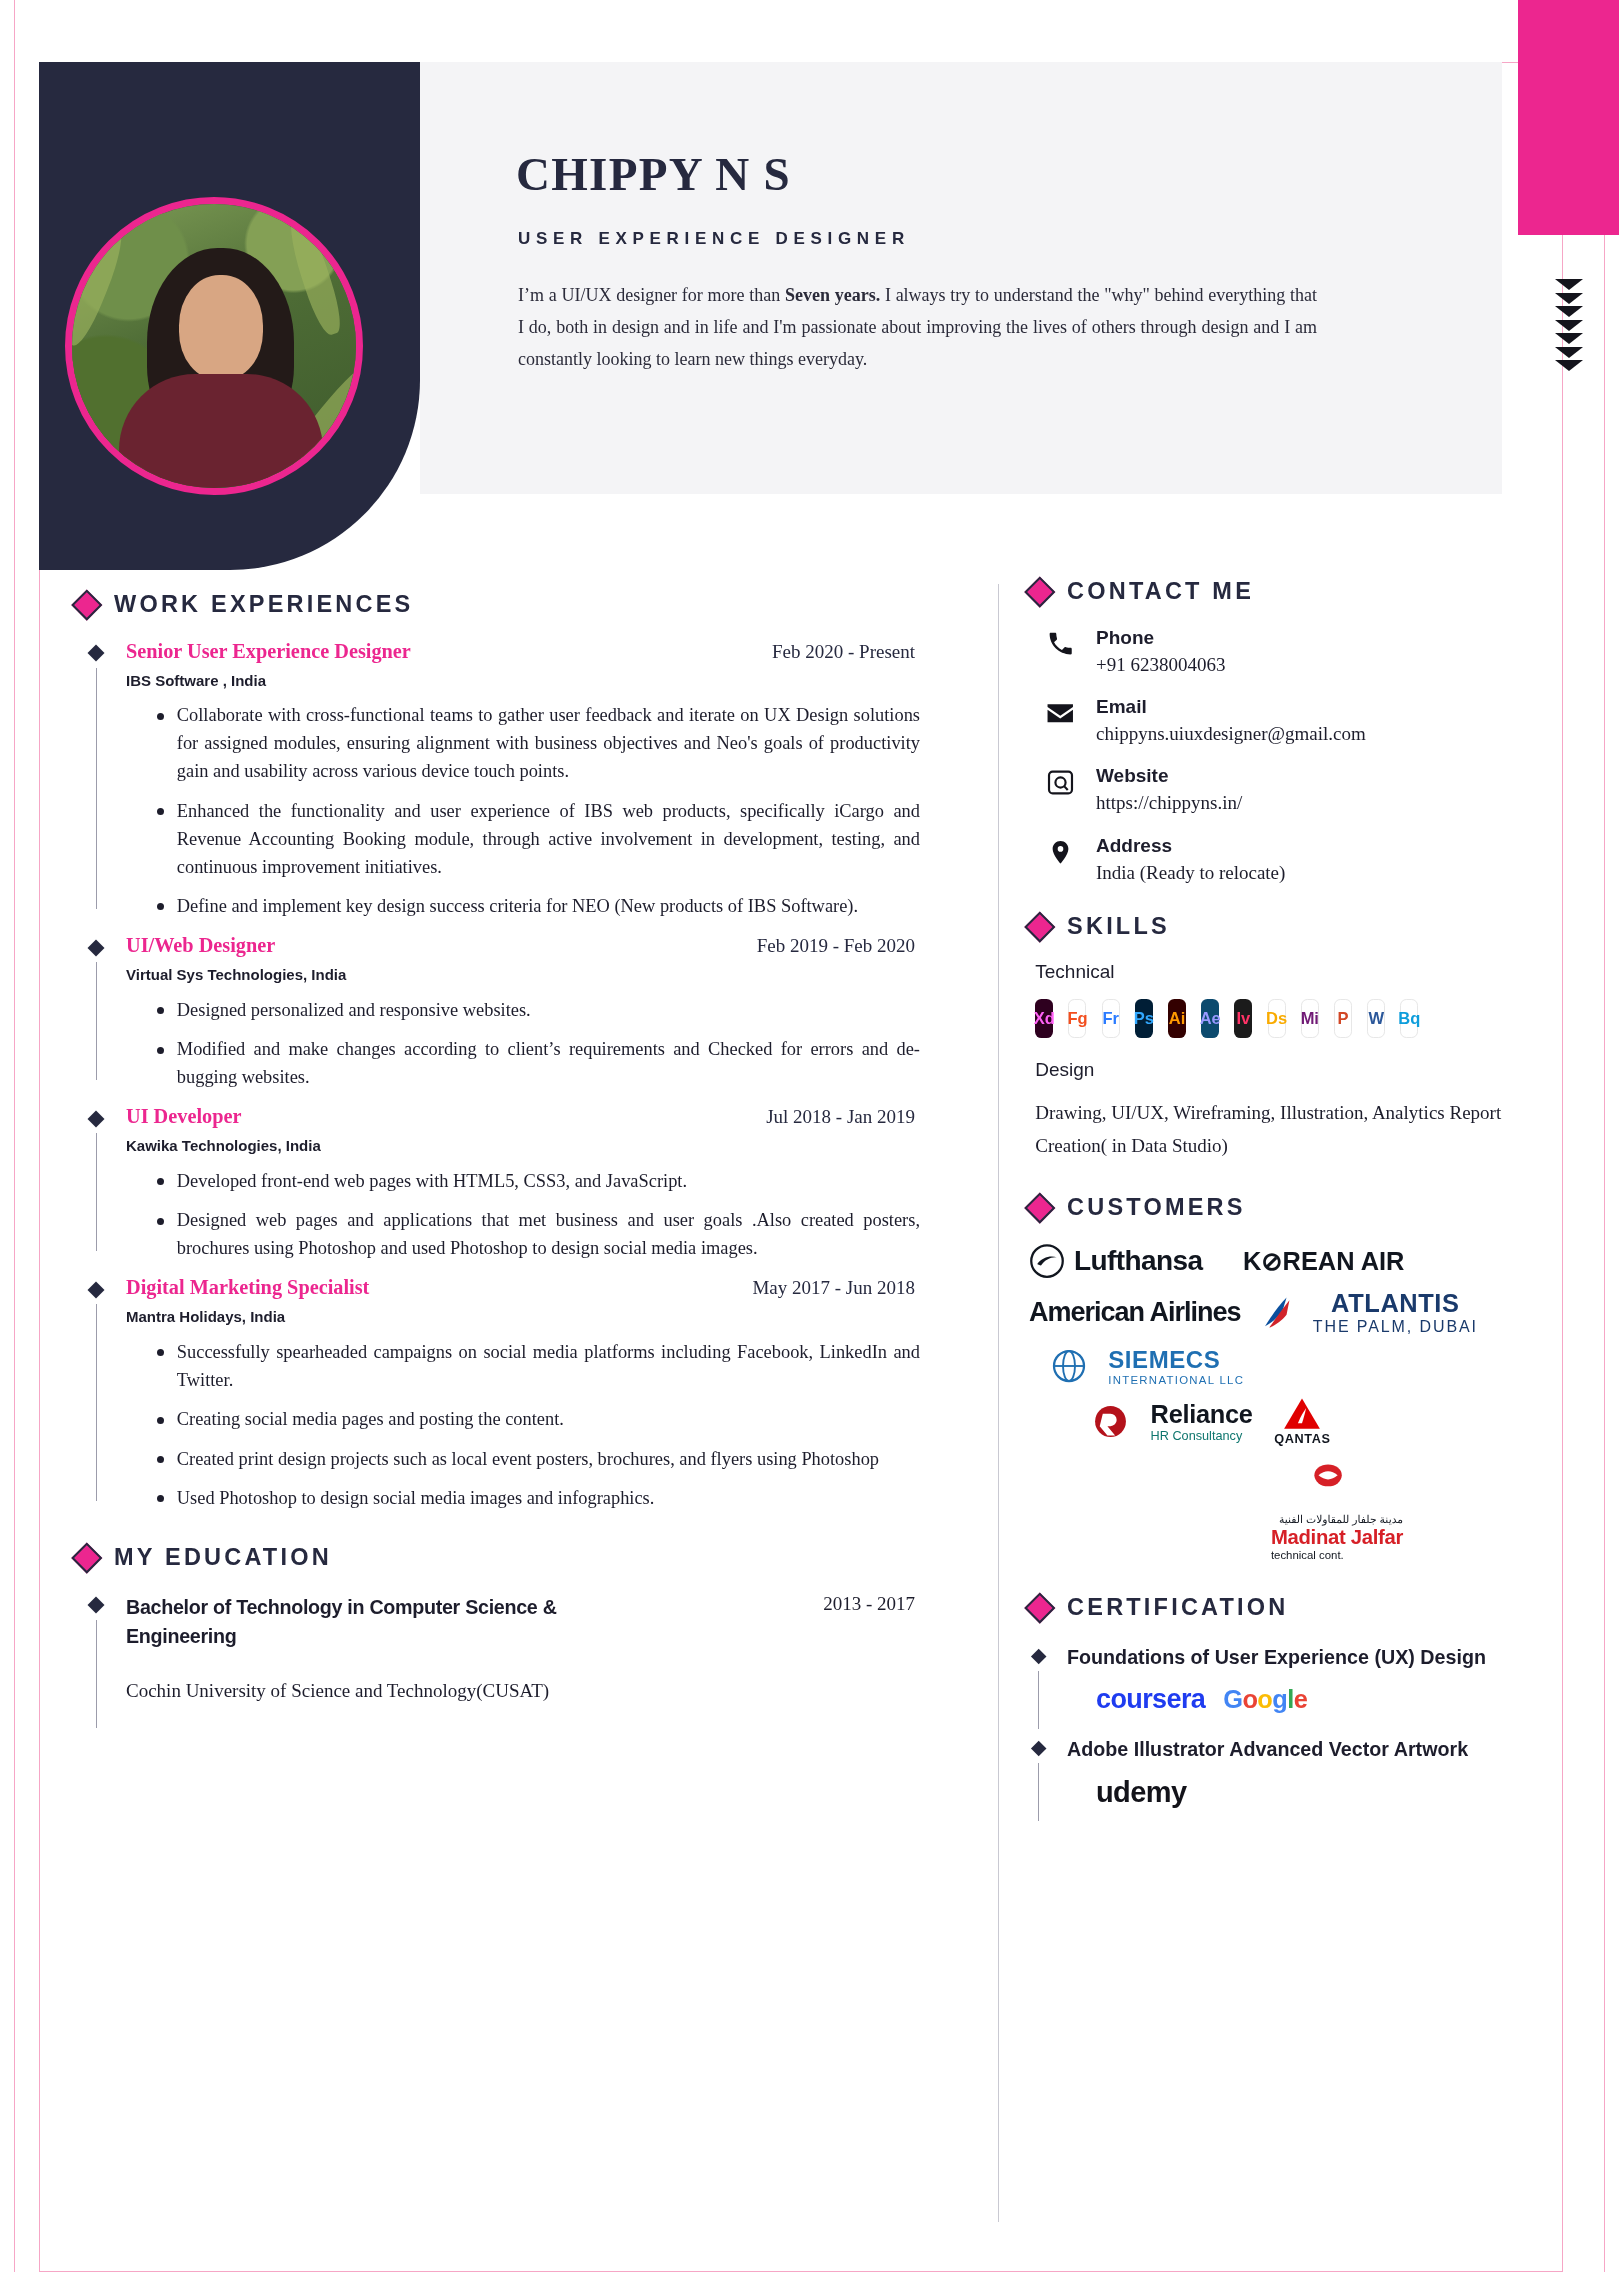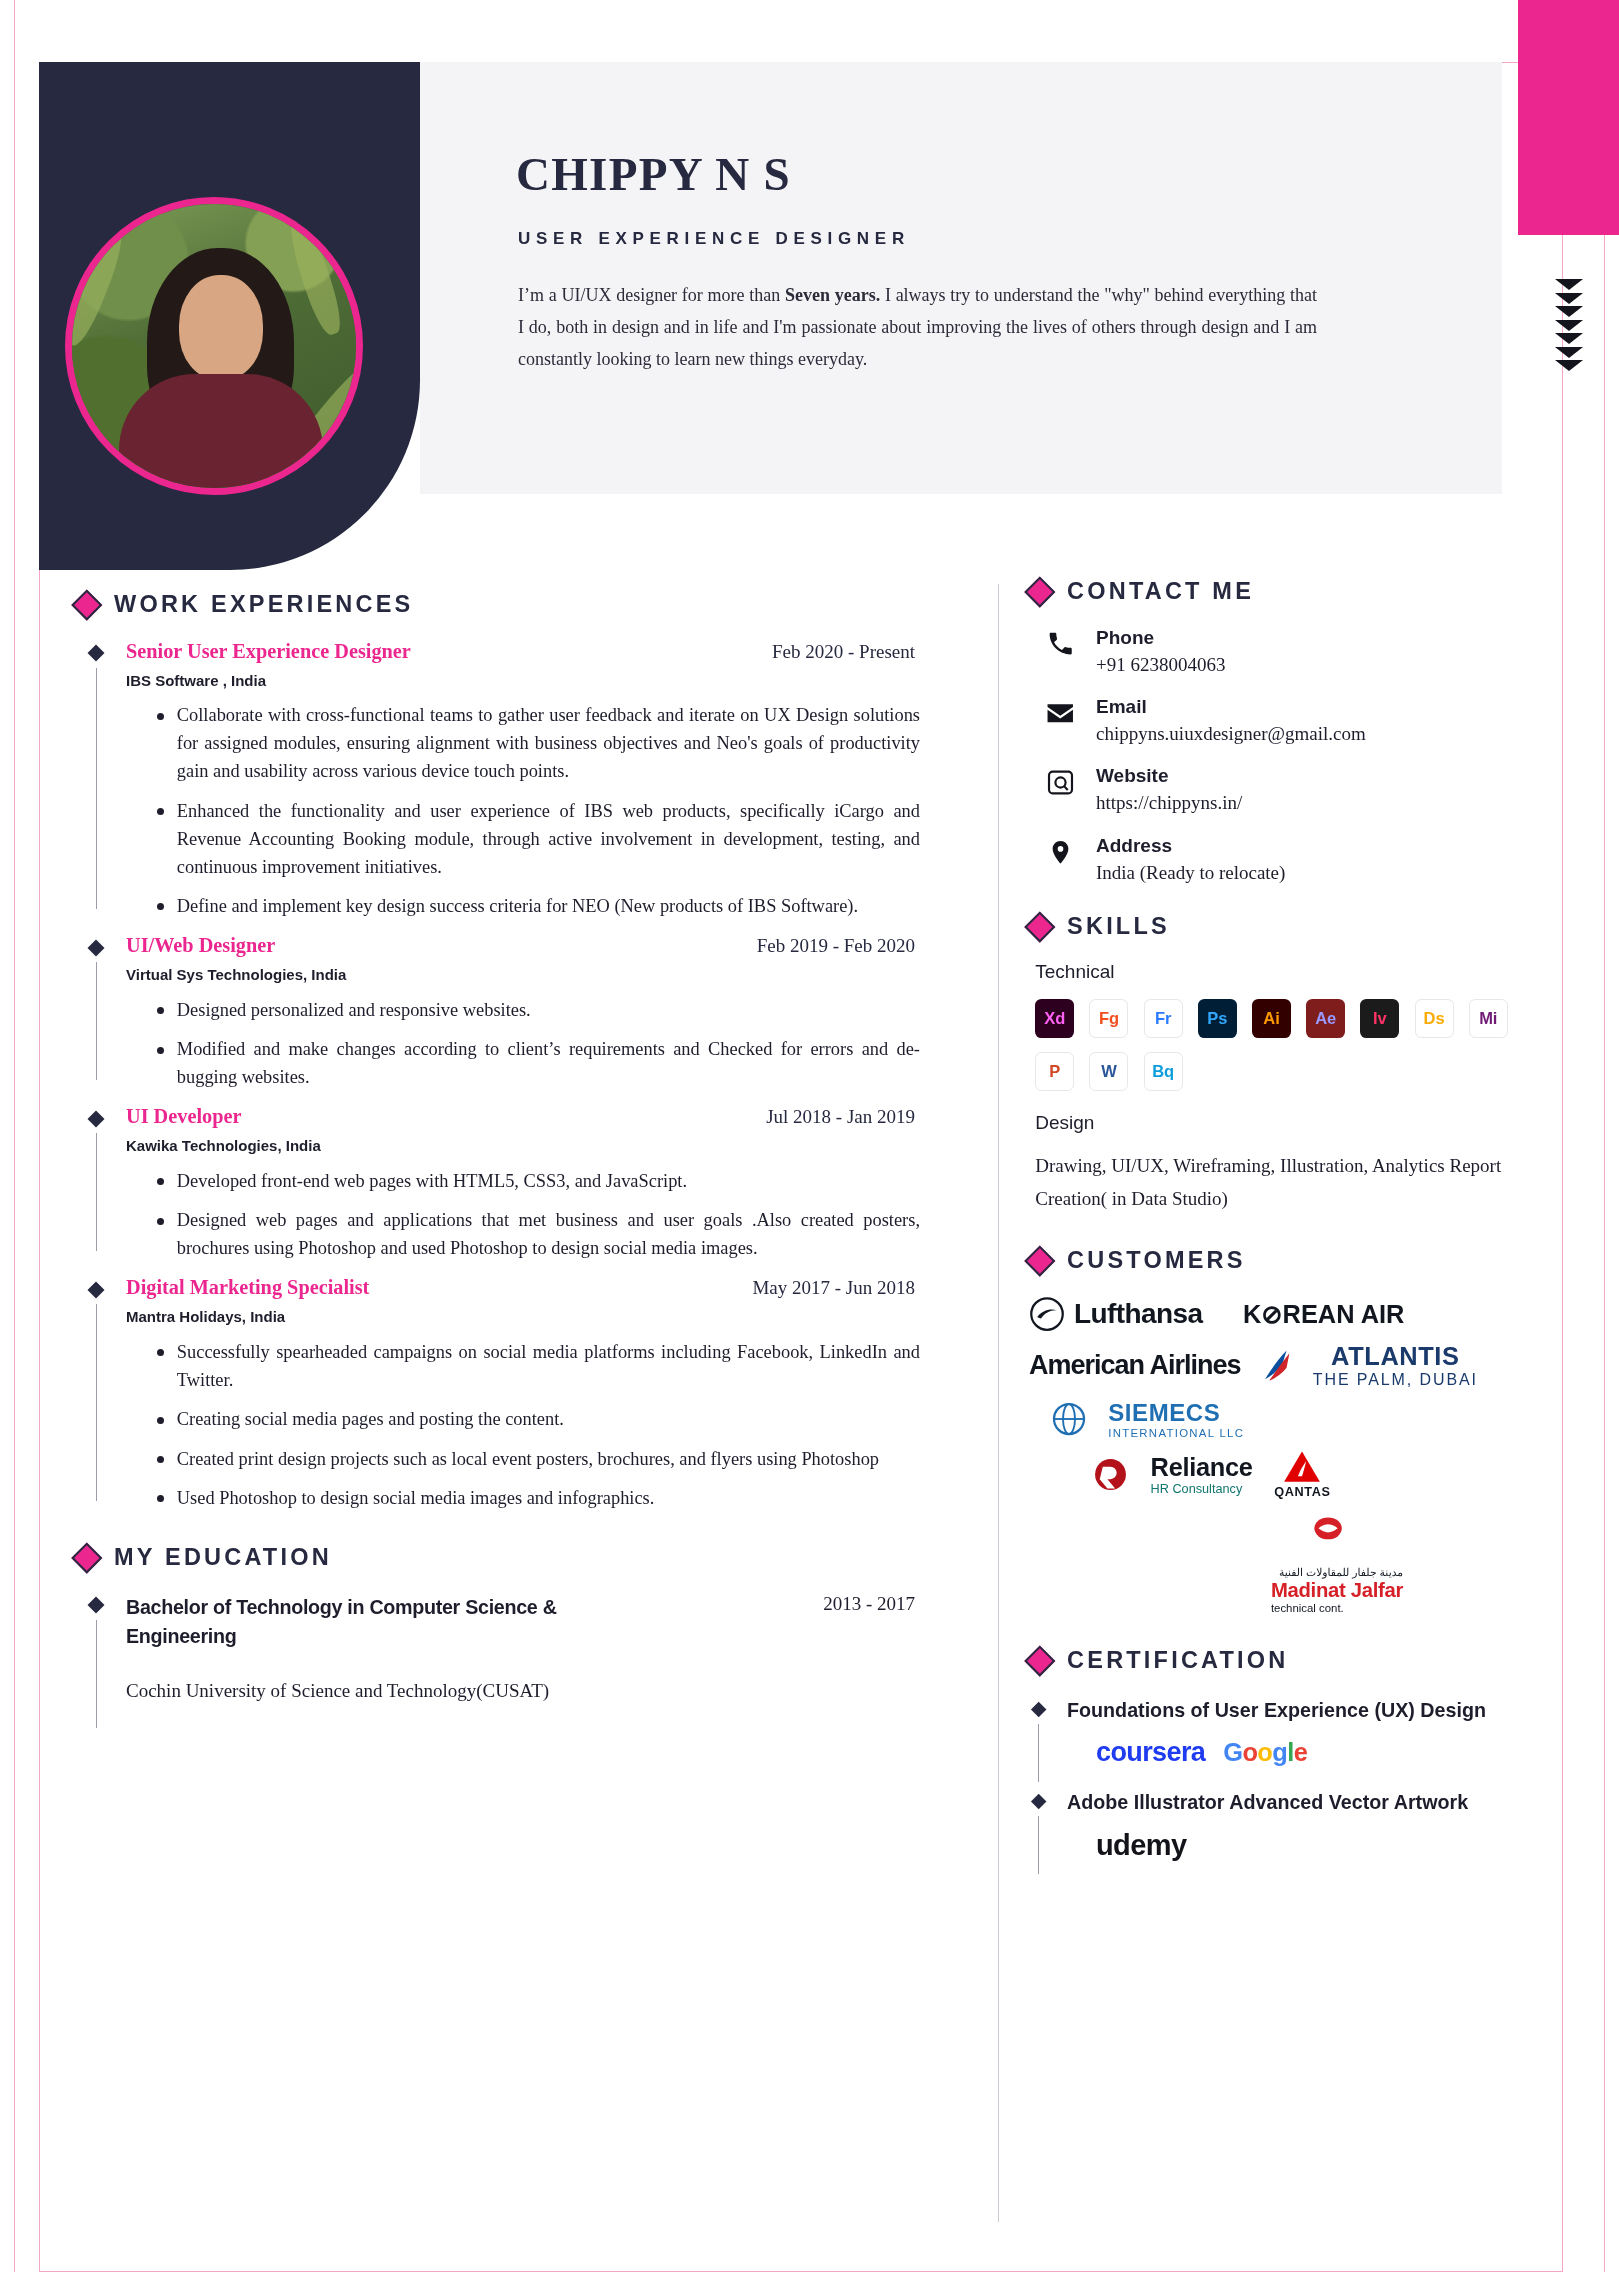--- a/index.html
+++ b/index.html
@@ -316,21 +316,21 @@
     margin-bottom: 15.2px;
   }
   .skill-icons {
     display: flex;
     flex-wrap: wrap;
     gap: 14px 15.2px;
     width: 502px;
     margin-bottom: 21.6px;
   }
   .sk {
-    width: 39px; height: 39px;
+    width: 18px; height: 39px;
     border-radius: 6.3px;
     display: flex;
     align-items: center;
     justify-content: center;
     font-family: "Liberation Sans", sans-serif;
     font-weight: bold;
     font-size: 16.5px;
     color: #fff;
   }
   .design-text {
@@ -591,21 +591,21 @@
   </div>
 
   <div style="padding-left:6.3px;">
     <div class="skills-sub">Technical</div>
     <div class="skill-icons">
       <div class="sk" style="background:#2e001f;color:#ff61f6;">Xd</div>
       <div class="sk" style="background:#ffffff;color:#f24e1e;border:0.6px solid #e7e7e7;">Fg</div>
       <div class="sk" style="background:#ffffff;color:#2a7bff;border:0.6px solid #e7e7e7;">Fr</div>
       <div class="sk" style="background:#001e36;color:#31a8ff;">Ps</div>
       <div class="sk" style="background:#330000;color:#ff9a00;">Ai</div>
-      <div class="sk" style="background:#7f1d1d;color:#9999ff;">Ae</div>
+      <div class="sk" style="background:#0c4a6e;color:#9999ff;">Ae</div>
       <div class="sk" style="background:#1b1b1b;color:#ff3366;">Iv</div>
       <div class="sk" style="background:#ffffff;color:#f9ab00;border:0.6px solid #e7e7e7;">Ds</div>
       <div class="sk" style="background:#ffffff;color:#701a75;border:0.6px solid #e7e7e7;">Mi</div>
       <div class="sk" style="background:#ffffff;color:#d24726;border:0.6px solid #e7e7e7;">P</div>
       <div class="sk" style="background:#ffffff;color:#2b579a;border:0.6px solid #e7e7e7;">W</div>
       <div class="sk" style="background:#ffffff;color:#0d9ddb;border:0.6px solid #e7e7e7;">Bq</div>
     </div>
 
     <div class="skills-sub">Design</div>
     <div class="design-text">Drawing, UI/UX, Wireframing, Illustration, Analytics Report Creation( in Data Studio)</div>

